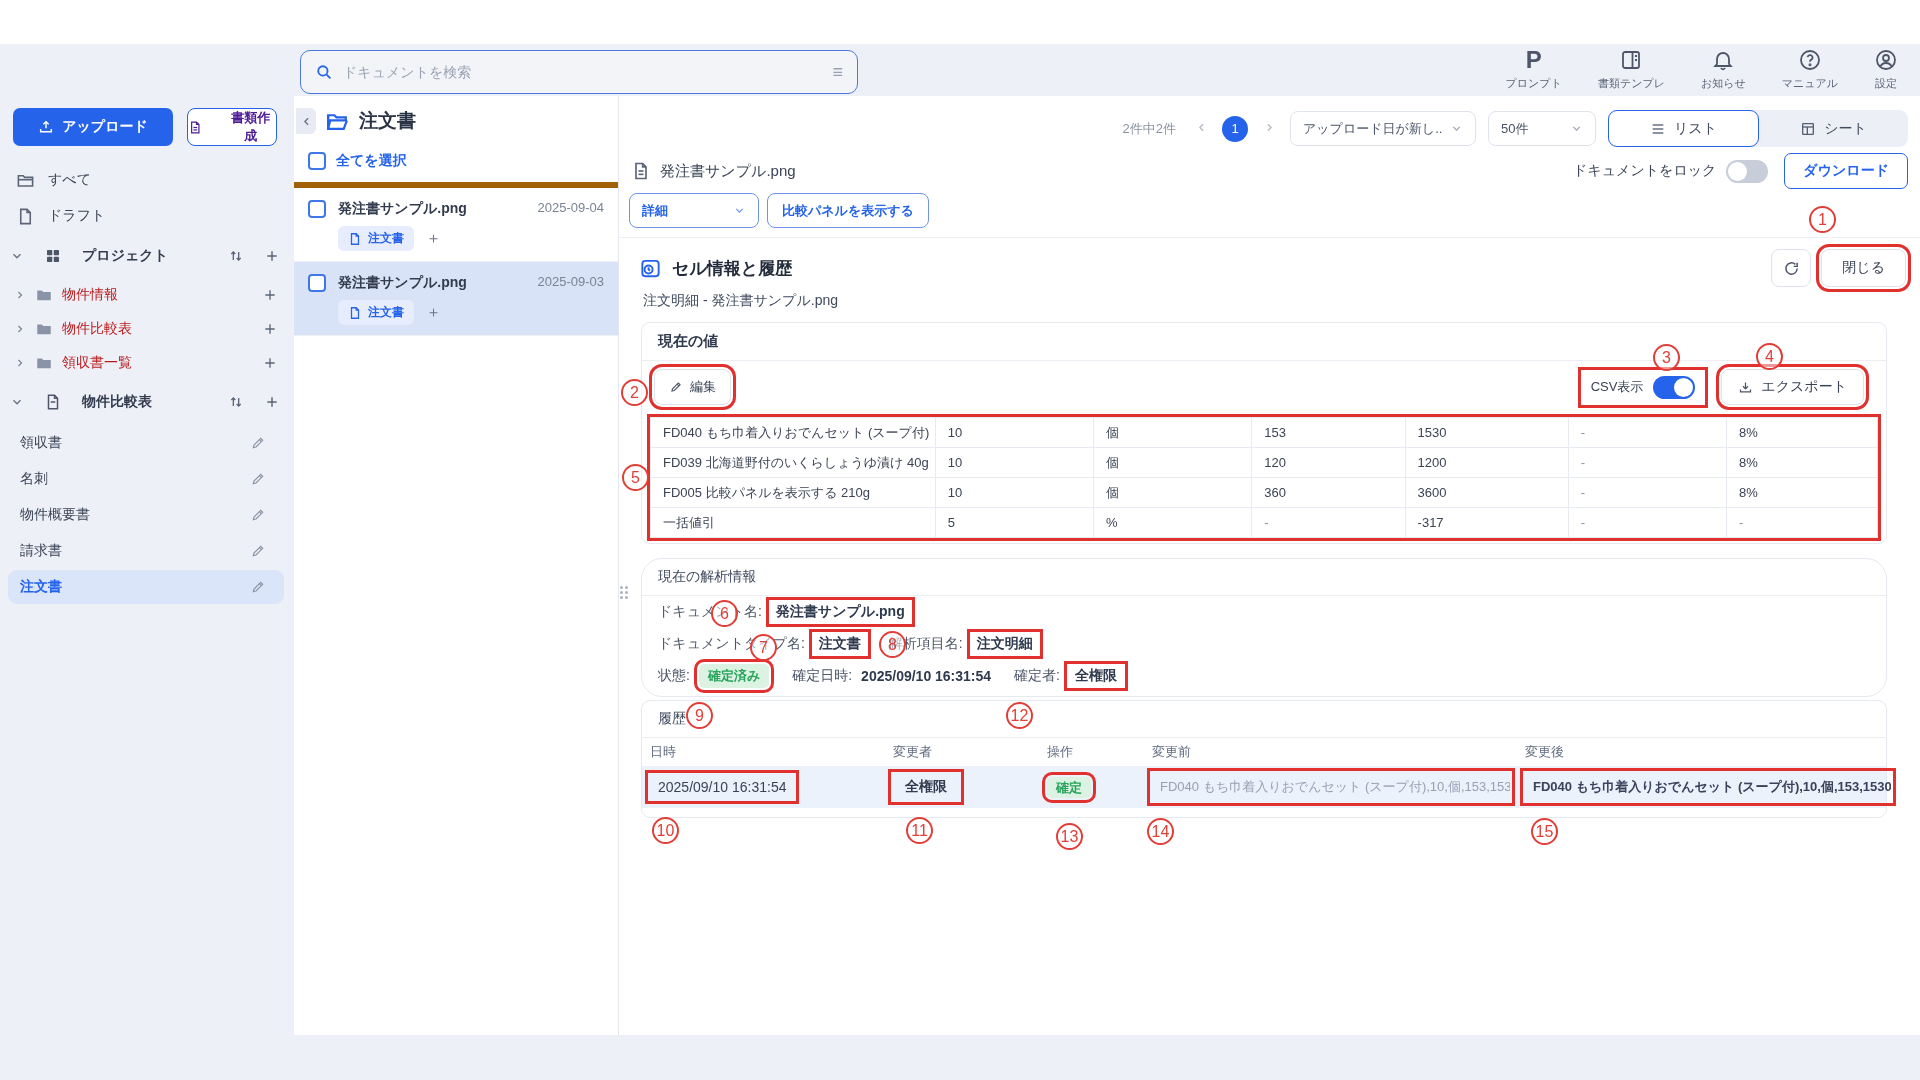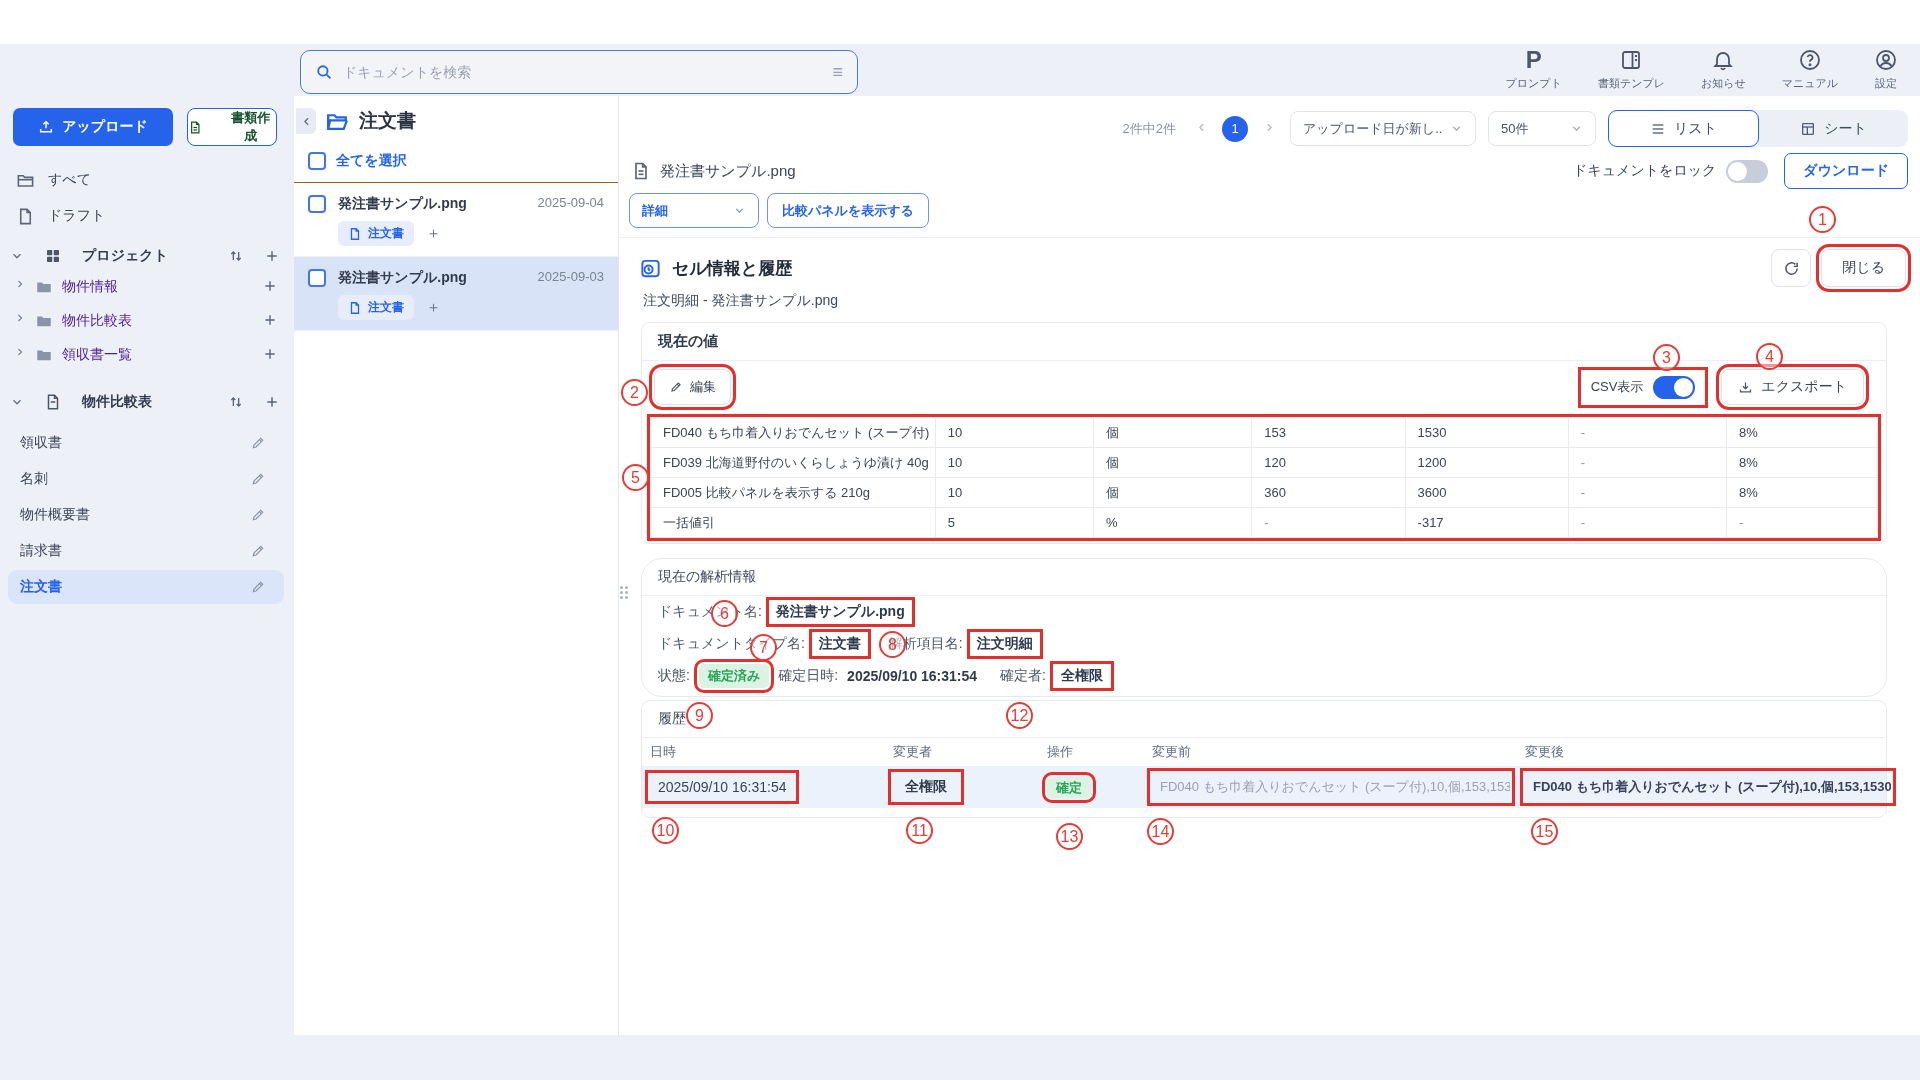--- a/index.html
+++ b/index.html
@@ -16,43 +16,43 @@
   .topnav { position:absolute; right:22px; top:48px; display:flex; gap:36px; z-index:5; }
   .topnav .tn-item { display:flex; flex-direction:column; align-items:center; gap:4px; cursor:pointer; color:#4d5668; }
   .topnav .tn-item svg { width:24px; height:24px; }
   .tn-label { font-size:11px; color:#5a6476; }
   .p-logo { font-size:24px; font-weight:bold; color:#4d5668; line-height:24px; }
 
   
   .sidebar { position:absolute; left:0; top:96px; width:294px; bottom:0; z-index:4; }
   .sb-actions { display:flex; gap:14px; padding:12px 12px 16px 13px; }
   .upload-btn { width:160px; height:38px; background:#2563eb; color:#fff; border:none; border-radius:7px; font-size:14px; font-weight:bold; display:flex; align-items:center; justify-content:center; gap:8px; cursor:pointer; font-family:inherit; }
-  .create-btn { width:90px; height:38px; background:#fff; color:#14532d; border:1.5px solid #2563eb; border-radius:8px; font-size:13px; font-weight:bold; display:flex; align-items:center; justify-content:center; gap:23px; cursor:pointer; font-family:Liberation Serif, serif; }
+  .create-btn { width:90px; height:38px; background:#fff; color:#4c1d95; border:1.5px solid #2563eb; border-radius:8px; font-size:13px; font-weight:bold; display:flex; align-items:center; justify-content:center; gap:23px; cursor:pointer; font-family:Liberation Serif, serif; }
   .sb-item { display:flex; align-items:center; gap:13px; height:36px; padding:0 14px 0 16px; font-size:14px; color:#3c4454; cursor:pointer; }
   .sb-item svg { width:19px; height:19px; color:#5b6577; }
   .sb-section { display:flex; align-items:center; gap:20px; height:44px; padding:0 14px 0 10px; font-size:14px; font-weight:bold; color:#333c4e; }
   .sb-section svg.chev { width:14px; height:14px; color:#6b7486; }
   .sb-section svg.sic { width:18px; height:18px; color:#4d5668; }
-  .sb-kids .sb-kid { display:flex; gap:9px; height:34px; padding:0 16px 0 14px; font-size:14px; color:#4c1d95; cursor:pointer; }
+  .sb-kids .sb-kid { display:flex; align-items:center; gap:9px; height:34px; padding:0 16px 0 14px; font-size:14px; color:#b91c1c; cursor:pointer; }
   .sb-kid svg.chev { width:12px; height:12px; color:#7a8396; }
   .sb-kid svg.fold { width:18px; height:18px; color:#8a94a6; }
   .spacer { flex:1; }
   .mini-ico { width:16px; height:16px; color:#5b6577; cursor:pointer; }
   .doc-list .doc-item { display:flex; align-items:center; height:34px; padding:0 18px 0 20px; font-size:14px; color:#3c4454; margin:2px 10px 2px 0; cursor:pointer; }
   .doc-list .doc-item.selected { background:#dbe5f9; border-radius:9px; color:#2563eb; font-weight:bold; margin-left:8px; padding-left:12px; }
   .doc-item .mini-ico { color:#8a94a6; }
 
   
   .list-panel { position:absolute; left:294px; top:96px; width:325px; height:939px; background:#fff; border-right:1px solid #e4e7ef; z-index:3; }
   .lp-head { display:flex; align-items:center; gap:9px; padding:12px 10px 10px 2px; }
   .collapse-btn { width:20px; height:26px; border:none; background:#e8ebf3; border-radius:0 6px 6px 0; color:#6b7486; cursor:pointer; display:flex; align-items:center; justify-content:center; }
   .collapse-btn svg { width:13px; height:13px; }
   .lp-head svg.fold-open { width:25px; height:25px; color:#2563eb; }
   .lp-title { font-size:19px; font-weight:bold; color:#2b3446; }
-  .lp-selectall { display:flex; align-items:center; gap:10px; padding:8px 14px 12px; border-bottom:1px solid #a16207; }
+  .lp-selectall { display:flex; align-items:center; gap:10px; padding:8px 14px 12px; border-bottom:6px solid #a16207; }
   .checkbox { width:18px; height:18px; border:2px solid #3f76e8; border-radius:4px; background:#fff; display:inline-block; flex:0 0 auto; cursor:pointer; }
   .lp-selectall span.lbl { color:#2563eb; font-size:14px; font-weight:bold; cursor:pointer; }
   .lp-item { padding:12px 14px 10px; border-bottom:1px solid #f0f2f6; cursor:pointer; }
   .lp-item.selected { background:#d8e3f8; }
   .lp-row1 { display:flex; align-items:flex-start; gap:12px; }
   .lp-name { font-size:14px; font-weight:bold; color:#333c4e; flex:1; }
   .lp-date { font-size:13px; color:#7b8494; }
   .lp-row2 { display:flex; align-items:center; gap:12px; margin:8px 0 0 30px; }
   .tag-pill { display:inline-flex; align-items:center; gap:6px; background:#e7edfd; border-radius:6px; padding:4px 10px; color:#2563eb; font-size:12px; font-weight:bold; cursor:pointer; }
   .tag-pill svg { width:14px; height:14px; }
@@ -588,21 +588,21 @@
     </div>
     <div class="an-line">
       <span>ドキュメントタイプ名:</span>
       <span class="val rbox" style="padding:1px 5px;">注文書</span>
       <span style="margin-left:14px;">解析項目名:</span>
       <span class="val rbox" style="padding:1px 5px;">注文明細</span>
     </div>
     <div class="an-line">
       <span>状態:</span>
       <span class="badge-green rbox">確定済み</span>
-      <span style="margin-left:0;text-align:center;">確定日時:</span>
+      <span style="margin-left:14px;text-align:center;">確定日時:</span>
       <span class="val">2025/09/10 16:31:54</span>
       <span style="margin-left:14px;">確定者:</span>
       <span class="val rbox" style="padding:1px 6px;">全権限</span>
     </div>
   </section>
 
   <section class="card card-history">
     <div class="card-title">履歴</div>
     <div class="h-grid h-head">
       <span>日時</span>

